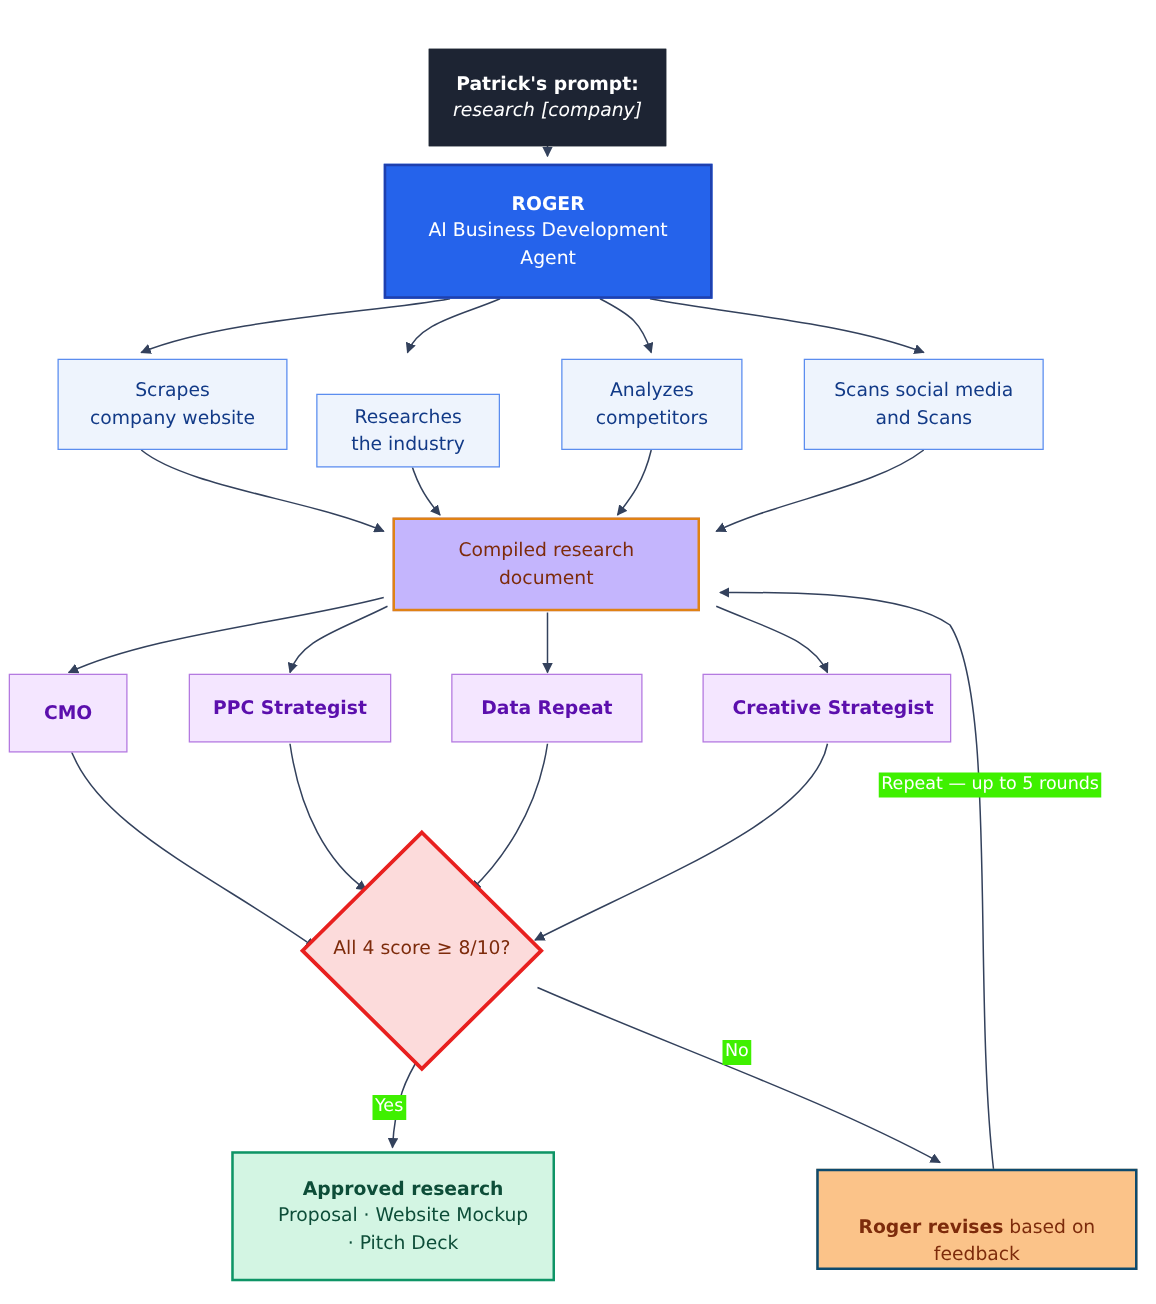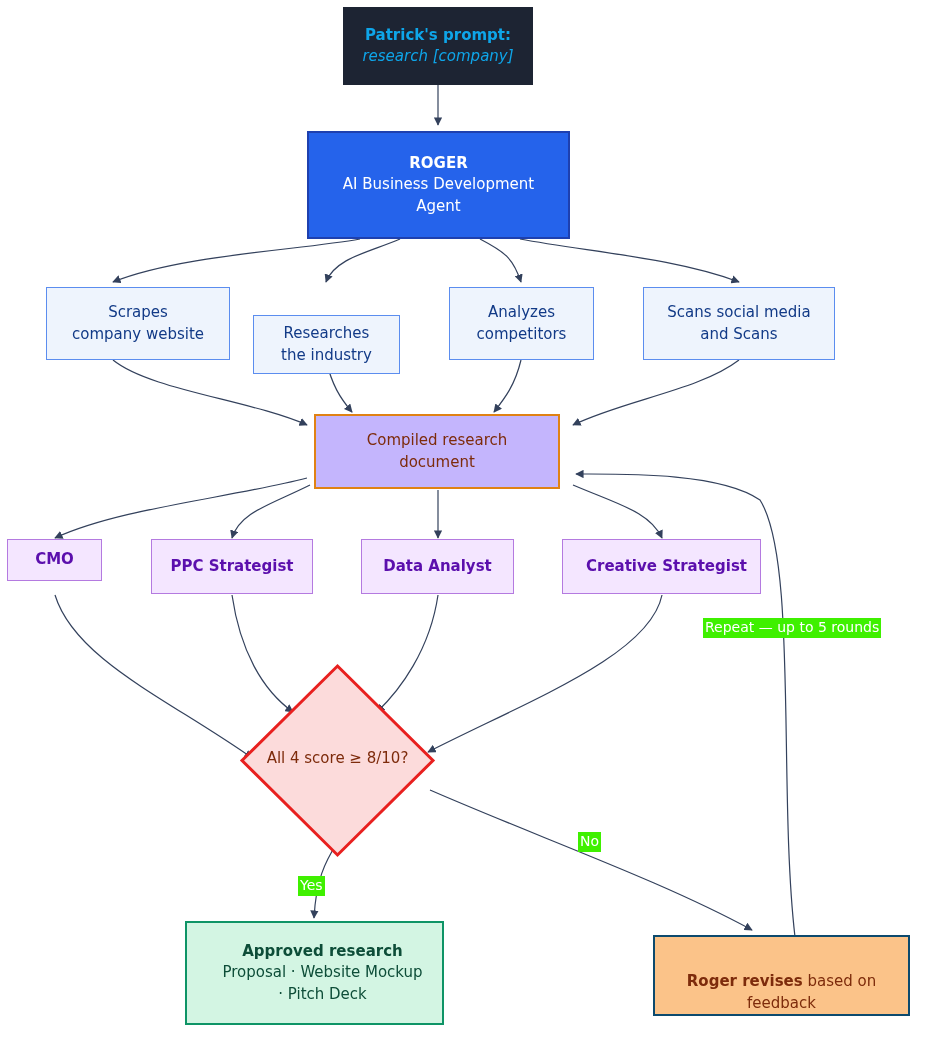--- a/index.html
+++ b/index.html
@@ -34,22 +34,23 @@
     justify-content: center;
     text-align: center;
     line-height: 1.42;
   }
   .node .ln { display: block; white-space: nowrap; }
 
   
   .n-prompt {
     background: #1d2433;
     border: 1px solid #1d2433;
-    color: #0ea5e9;
-    font-size: 15px;
+    color: #ffffff;
+    font-size: 15px;
+    margin-top: 32px;
   }
   .n-prompt .ln1 { font-weight: bold; }
   .n-prompt .ln2 { font-style: italic; }
 
   
   .n-roger {
     background: #2563eb;
     border: 2px solid #1e40af;
     color: #ffffff;
     font-size: 15px;
@@ -203,30 +204,30 @@
   <div class="node n-task" style="left:643px; top:287px; width:192px; height:73px;">
     <span class="ln">Scans social media</span>
     <span class="ln">and Scans</span>
   </div>
 
   <div class="node n-doc" style="left:314px; top:414px; width:246px; height:75px;">
     <span class="ln">Compiled research</span>
     <span class="ln">document</span>
   </div>
 
-  <div class="node n-persona" style="left:7px; top:539px; width:95px; height:42px;">
+  <div class="node n-persona" style="left:7px; top:539px; width:95px; height:63px;">
     <span class="ln">CMO</span>
   </div>
 
   <div class="node n-persona" style="left:151px; top:539px; width:162px; height:55px;">
     <span class="ln">PPC Strategist</span>
   </div>
 
   <div class="node n-persona" style="left:361px; top:539px; width:153px; height:55px;">
-    <span class="ln">Data Analyst</span>
+    <span class="ln">Data Repeat</span>
   </div>
 
   <div class="node n-persona" style="left:562px; top:539px; width:199px; height:55px;padding-left:10px;">
     <span class="ln">Creative Strategist</span>
   </div>
 
   <div class="n-decision-wrap" style="left:239px; top:663px; width:197px; height:195px;">
     <svg class="n-decision-shape" viewBox="0 0 197 195" preserveAspectRatio="none">
       <polygon points="98.5,3 194,97.5 98.5,192 3,97.5" fill="#fcdbdb" stroke="#e8201f" stroke-width="3"></polygon>
     </svg>

